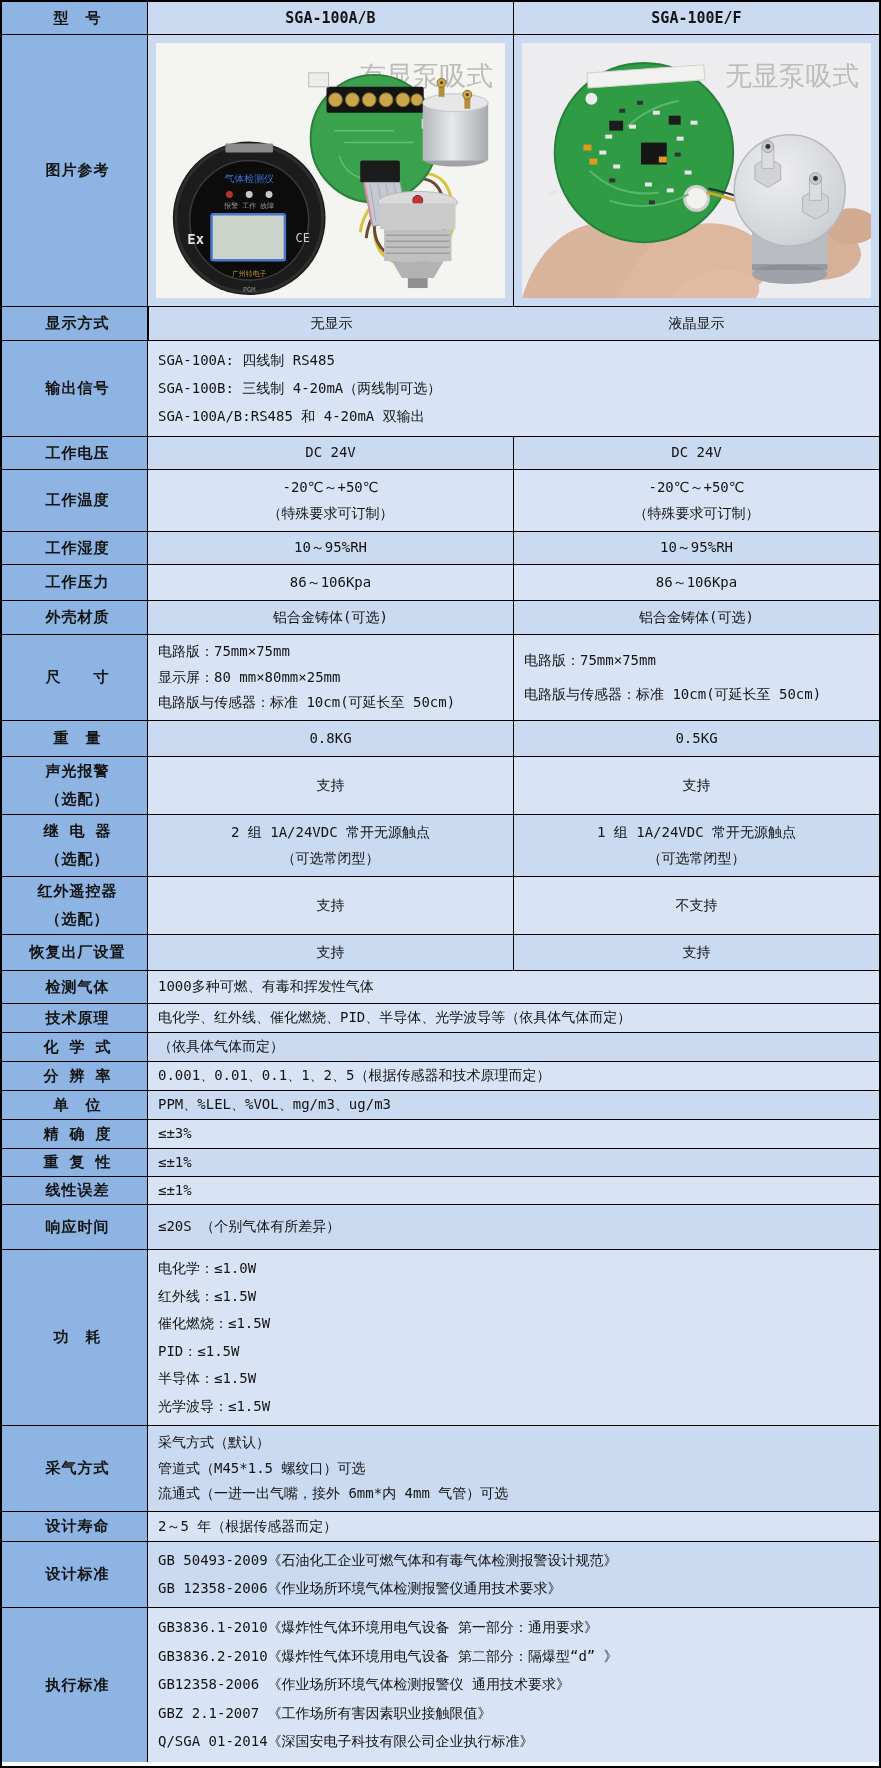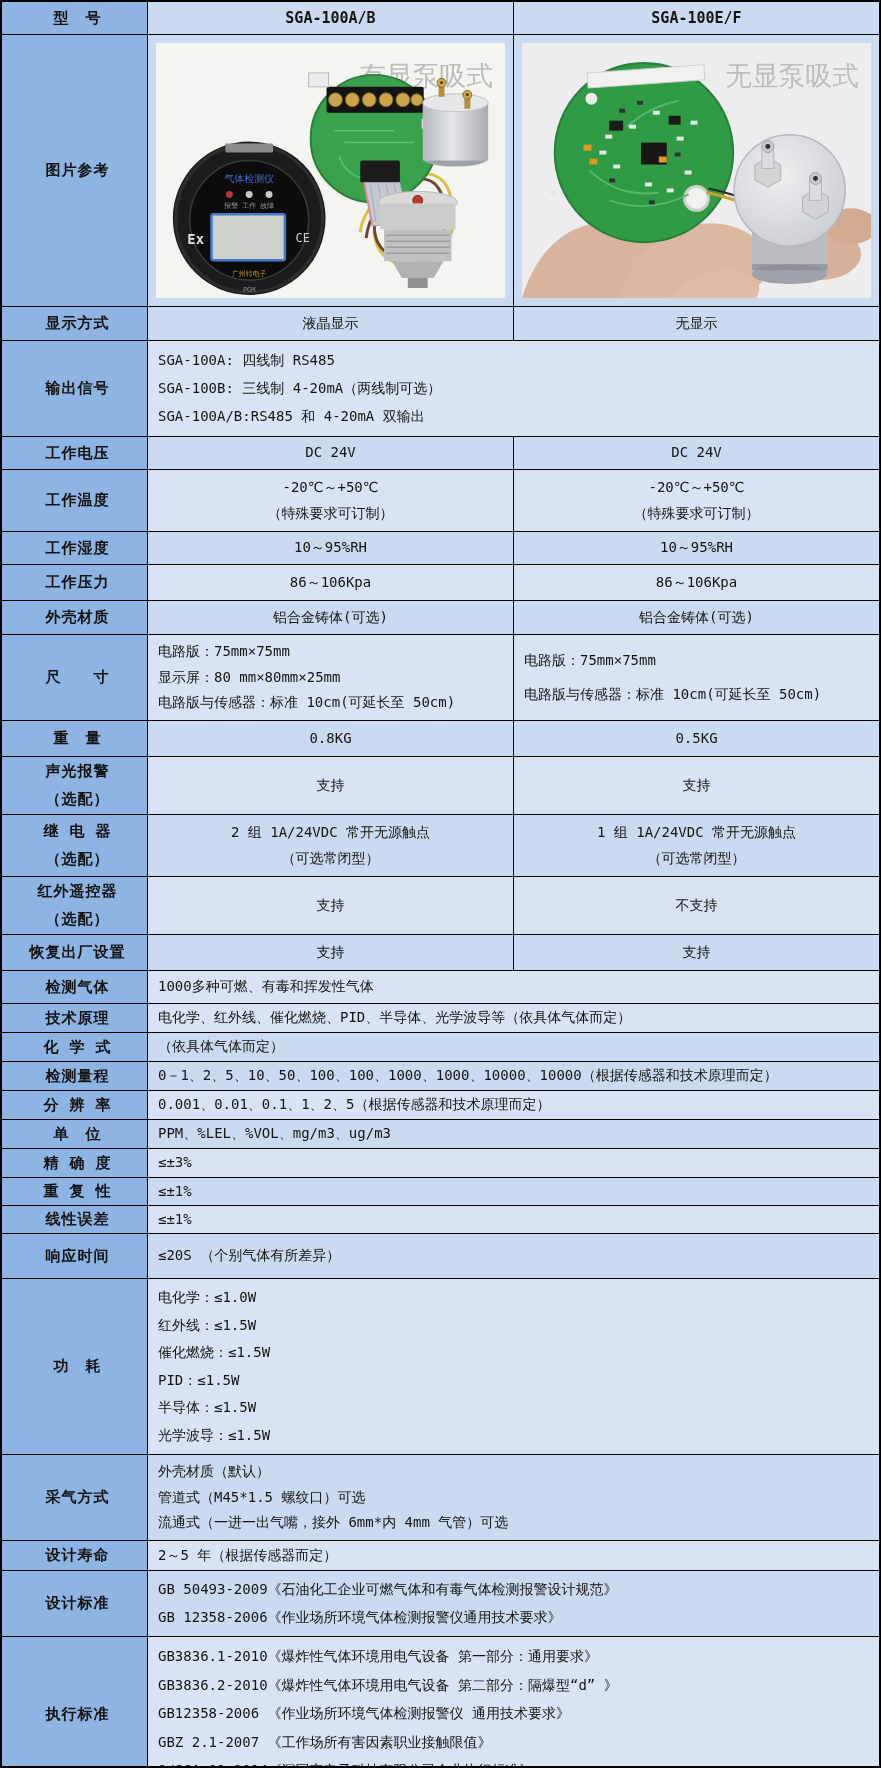--- a/index.html
+++ b/index.html
@@ -215,25 +215,25 @@
           <path d="M150,256 C170,230 200,222 228,232 C240,238 242,248 236,256 Z" fill="#e0bca4"></path>
         </svg>
       </div>
     </div>
   </div>
 
   <div class="row" style="height:34px">
     <div class="lab">
         <span>显示方式</span>
       </div>
+    <div class="cell bgA sep">
+        <span>无显示</span>
+      </div>
     <div class="cell bgA">
         <span>液晶显示</span>
-      </div>
-    <div class="cell bgA sep">
-        <span>无显示</span>
       </div>
   </div>
 
   <div class="row" style="height:96px">
     <div class="lab">
         <span>输出信号</span>
       </div>
     <div class="cell bgB left lines">
       <span class="ln">SGA-100A: 四线制 RS485</span>
       <span class="ln">SGA-100B: 三线制 4-20mA（两线制可选）</span>
@@ -398,28 +398,20 @@
     <div class="cell bgB left">
         <span>电化学、红外线、催化燃烧、PID、半导体、光学波导等（依具体气体而定）</span>
       </div>
   </div>
   <div class="row" style="height:29px">
     <div class="lab">
         <span>化 学 式</span>
       </div>
     <div class="cell bgA left">
         <span>（依具体气体而定）</span>
-      </div>
-  </div>
-  <div class="row" style="height:29px">
-    <div class="lab">
-        <span>检测量程</span>
-      </div>
-    <div class="cell bgA left">
-        <span>0－1、2、5、10、50、100、100、1000、1000、10000、10000（根据传感器和技术原理而定）</span>
       </div>
   </div>
   <div class="row" style="height:29px">
     <div class="lab">
         <span>分 辨 率</span>
       </div>
     <div class="cell bgB left">
         <span>0.001、0.01、0.1、1、2、5（根据传感器和技术原理而定）</span>
       </div>
   </div>
@@ -476,21 +468,21 @@
       <span class="ln">半导体：≤1.5W</span>
       <span class="ln">光学波导：≤1.5W</span>
     </div>
   </div>
 
   <div class="row" style="height:86px">
     <div class="lab">
         <span>采气方式</span>
       </div>
     <div class="cell bgA left lines">
-      <span class="ln">外壳材质（默认）</span>
+      <span class="ln">采气方式（默认）</span>
       <span class="ln">管道式（M45*1.5 螺纹口）可选</span>
       <span class="ln">流通式（一进一出气嘴，接外 6mm*内 4mm 气管）可选</span>
     </div>
   </div>
 
   <div class="row" style="height:30px">
     <div class="lab">
         <span>设计寿命</span>
       </div>
     <div class="cell bgB left">

